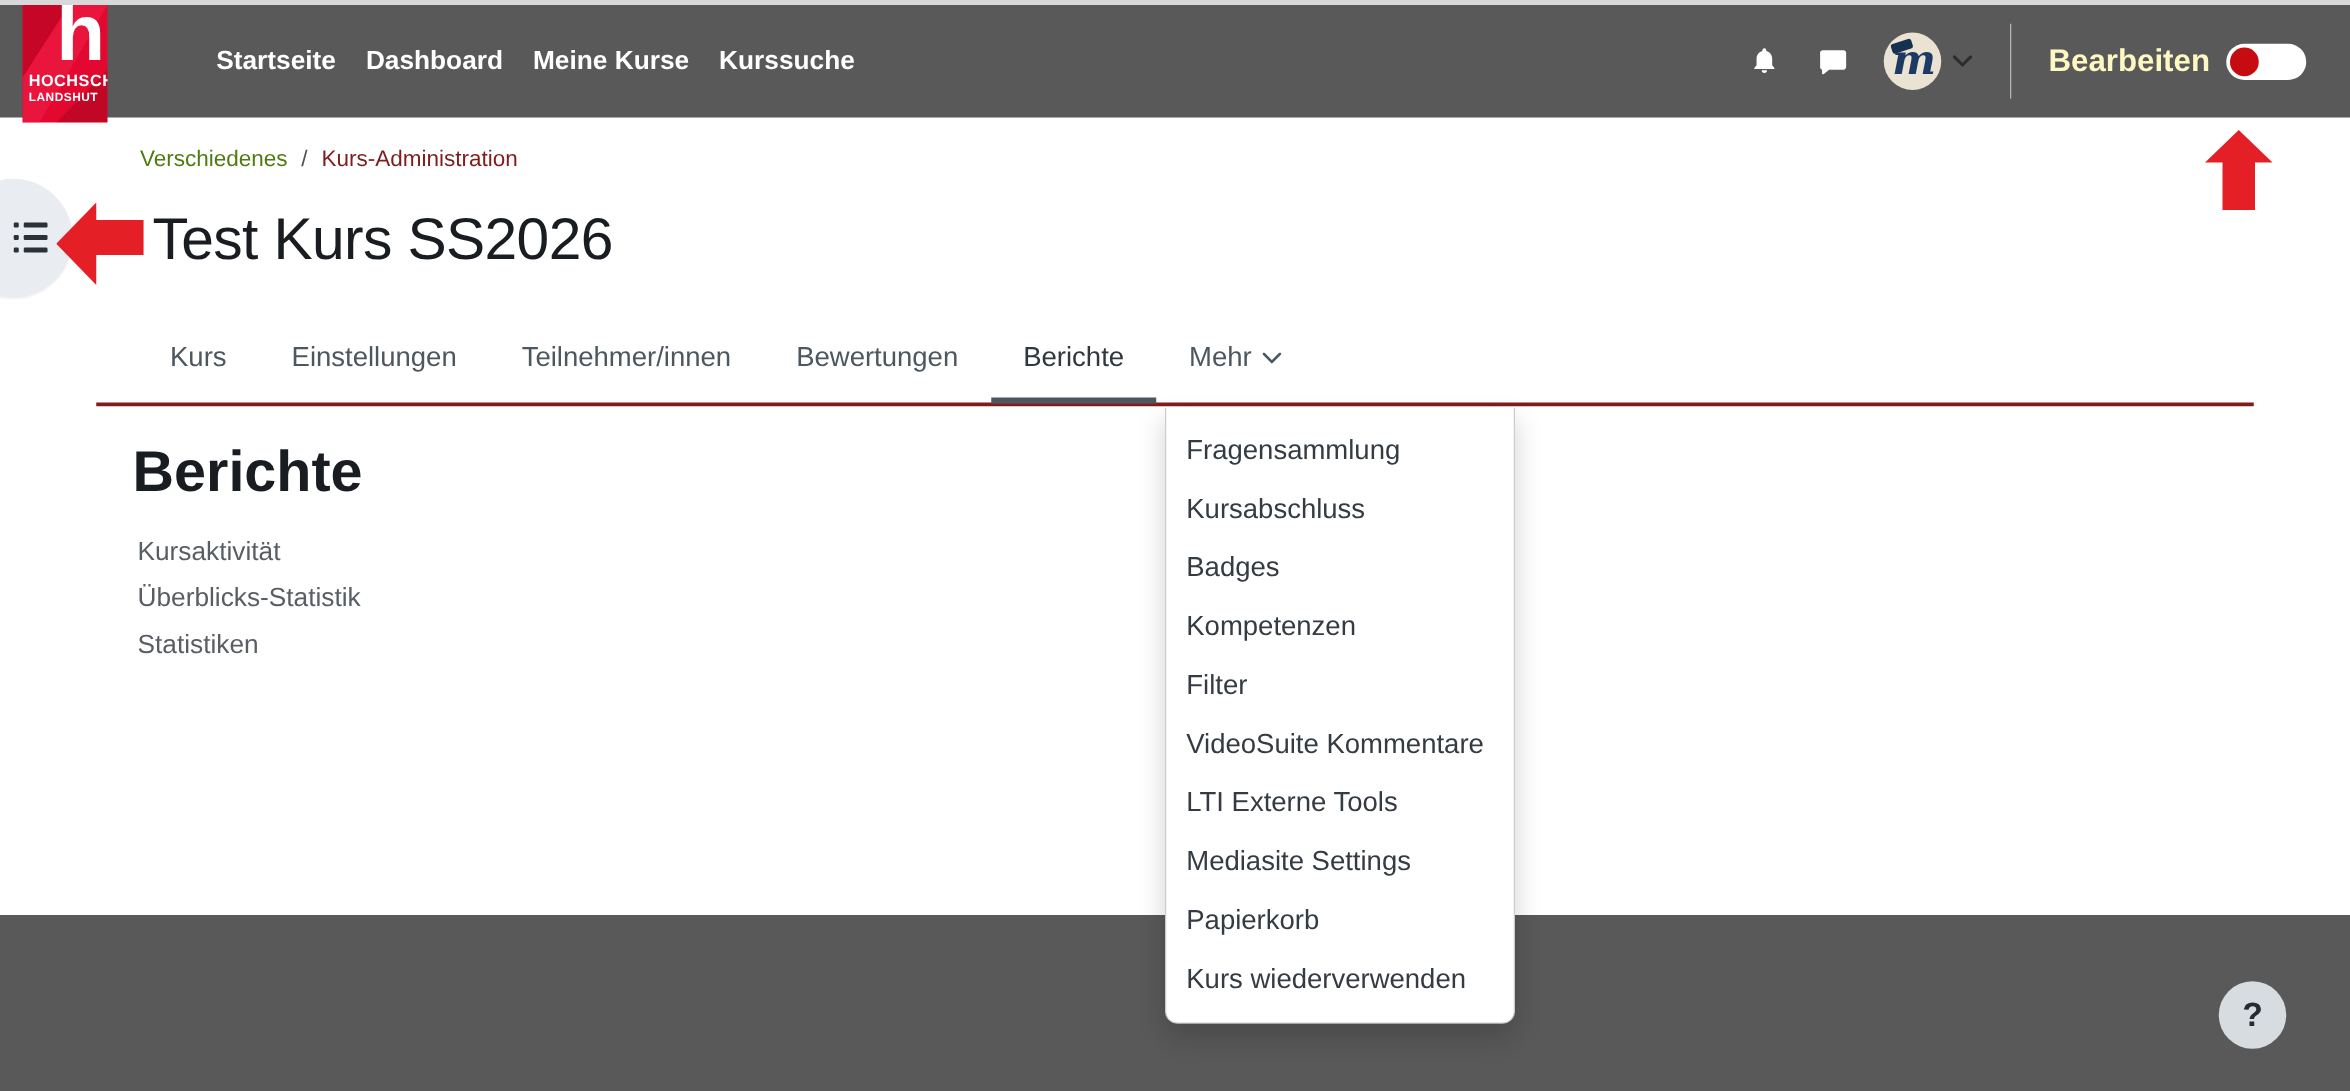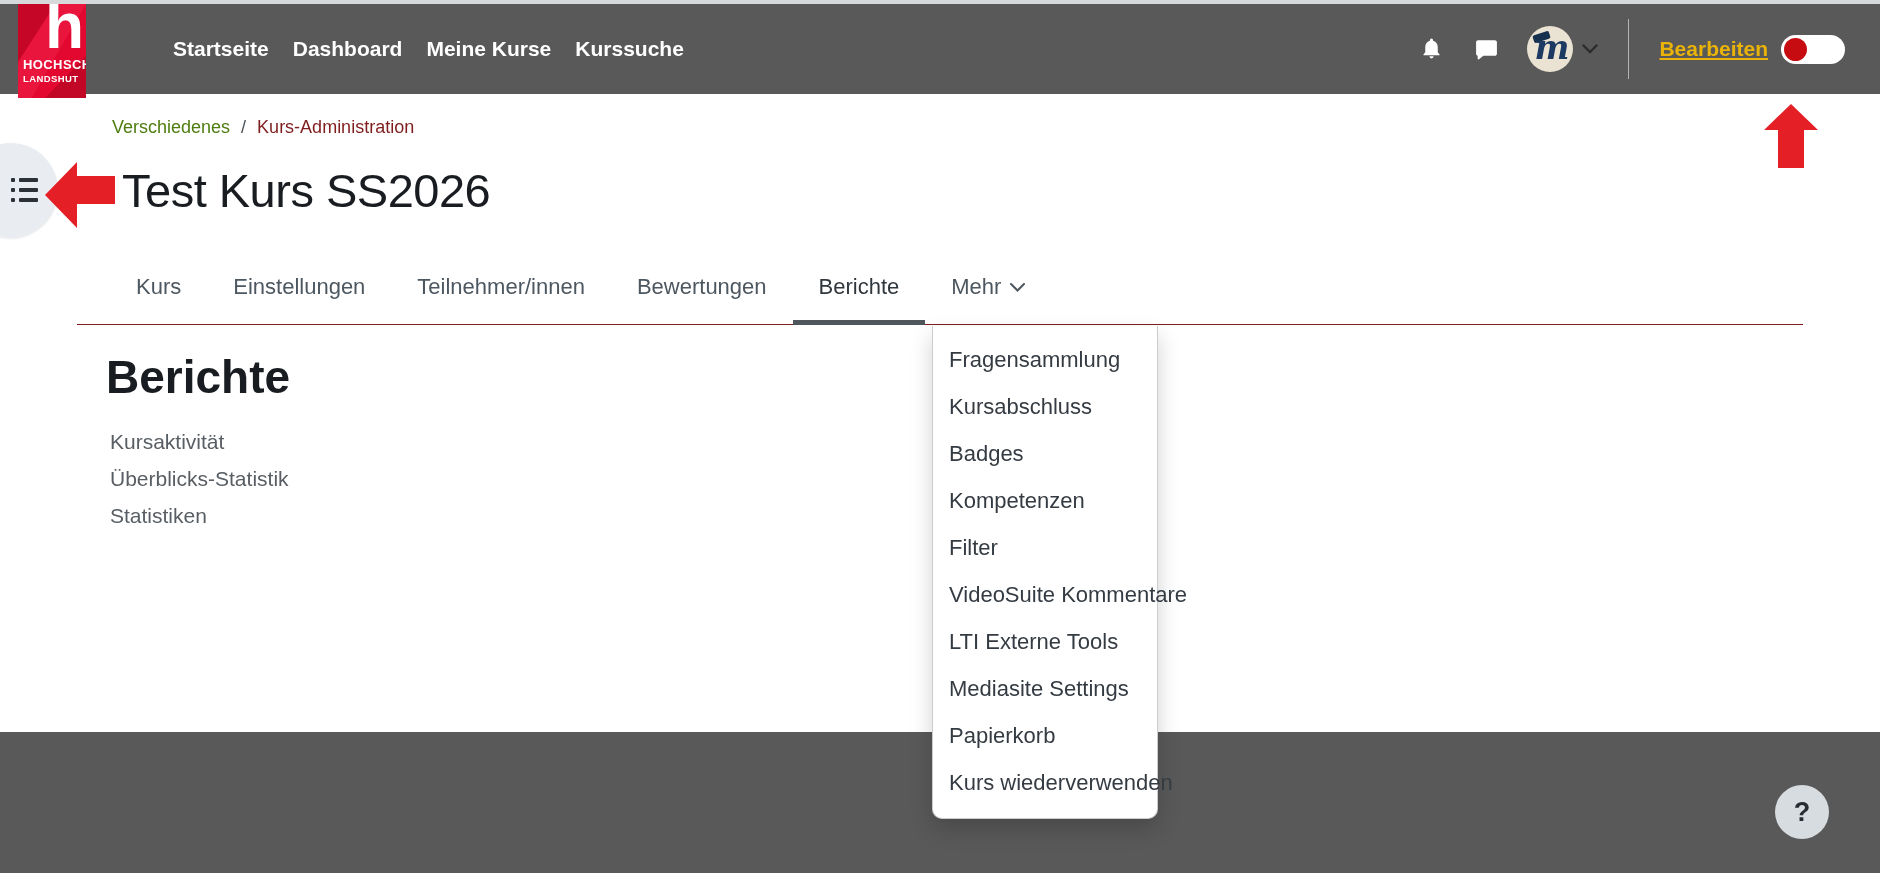--- a/index.html
+++ b/index.html
@@ -28,21 +28,21 @@
 
   .topbar-right { position:absolute; right:35px; top:0; height:100%; display:flex; align-items:center; }
   .icon-btn { display:flex; align-items:center; justify-content:center; cursor:pointer; }
   .bell-btn { margin-right:30px; }
   .chat-btn { margin-right:28px; }
   .avatar { width:46px; height:46px; border-radius:50%; background:#eae3d3; position:relative; overflow:hidden; cursor:pointer; }
   .avatar .m { position:absolute; left:7px; top:2px; font-family:"DejaVu Serif", serif; font-style:italic; font-weight:700; font-size:33px; color:#1c3a62; }
   .avatar .beret { position:absolute; left:6px; top:7px; width:17px; height:8px; background:#16304f; border-radius:2px; transform:rotate(-18deg); }
   .user-chevron { margin-left:9px; }
   .topbar-divider { width:1px; height:60px; background:rgba(255,255,255,.55); margin:0 30px; }
-  .edit-label { color:#eab308; font-size:21px; font-weight:700; margin-right:13px;text-decoration:underline; }
+  .edit-label { color:#fef9c3; font-size:25px; font-weight:700; margin-right:13px; }
   .toggle { width:64px; height:29px; border-radius:15px; background:#ffffff; position:relative; cursor:pointer; }
   .toggle .knob { position:absolute; left:3px; top:3px; width:23px; height:23px; border-radius:50%; background:#c60c11; }
 
   
   .breadcrumb { position:absolute; left:112px; top:114px; font-size:18px; line-height:26px; display:flex; gap:11px; color:#4c5257; }
   .breadcrumb a { color:#4d7c0f; text-decoration:none; cursor:pointer; }
   .breadcrumb .current { color:#7f1d1d; }
 
   .drawer-btn { position:absolute; left:-37px; top:143px; width:95px; height:95px; border-radius:50%; background:#e9edf1; cursor:pointer; box-shadow:0 1px 2px rgba(0,0,0,.08); }
   .list-icon { position:absolute; left:48px; top:35px; width:27px; height:24px; }
@@ -55,28 +55,28 @@
   .list-icon .b3 { left:8px; top:20px; width:19px; height:4px; }
 
   .page-title { position:absolute; left:122px; top:163px; font-size:47px; font-weight:400; color:#191d21; letter-spacing:-.5px; }
 
   
   .arrow { position:absolute; pointer-events:none; }
   .arrow-left { left:45px; top:162px; }
   .arrow-up { left:1764px; top:104px; }
 
   
-  .tabbar { position:absolute; top:250px; left:77px; width:1726px; height:75px; border-bottom:1px solid #7f1d1d; display:flex; align-items:center; padding-left:33px; }
+  .tabbar { position:absolute; top:250px; left:77px; width:1726px; height:75px; border-bottom:3px solid #7f1d1d; display:flex; align-items:center; padding-left:33px; }
   .tab { height:100%; display:flex; align-items:center; padding:0 26px; font-size:22px; color:#4d5760; text-decoration:none; cursor:pointer; position:relative; }
   .tab.active { color:#30373d; }
   .tab.active::after { content:""; position:absolute; left:0; right:0; bottom:-1px; height:5px; background:#4f565c; }
   .tab .chev { margin-left:9px; display:inline-flex; }
 
   
-  .dropdown { position:absolute; left:932px; top:326px; width:226px; background:#fff; border:1px solid #c9cdd1; border-top:none; border-radius:0 0 10px 10px; box-shadow:0 10px 22px rgba(0,0,0,.18); padding:10px 0 12px; z-index:50; }
+  .dropdown { position:absolute; left:932px; top:326px; width:280px; background:#fff; border:1px solid #c9cdd1; border-top:none; border-radius:0 0 10px 10px; box-shadow:0 10px 22px rgba(0,0,0,.18); padding:10px 0 12px; z-index:50; }
   .dd-item { display:block; height:47px; line-height:47px; padding:0 16px; font-size:22px; color:#343b42; text-decoration:none; cursor:pointer; white-space:nowrap; }
 
   
   .content-heading { position:absolute; left:106px; top:350px; font-size:46px; font-weight:700; color:#191d21; }
   .report-links { position:absolute; left:110px; top:424px; list-style:none; }
   .report-links li { line-height:35px; }
   .report-links a { font-size:21px; color:#585e63; text-decoration:none; cursor:pointer; }
 
   
   .footer { position:absolute; top:732px; left:0; width:100%; height:141px; background:#595959; color:#fff; }

